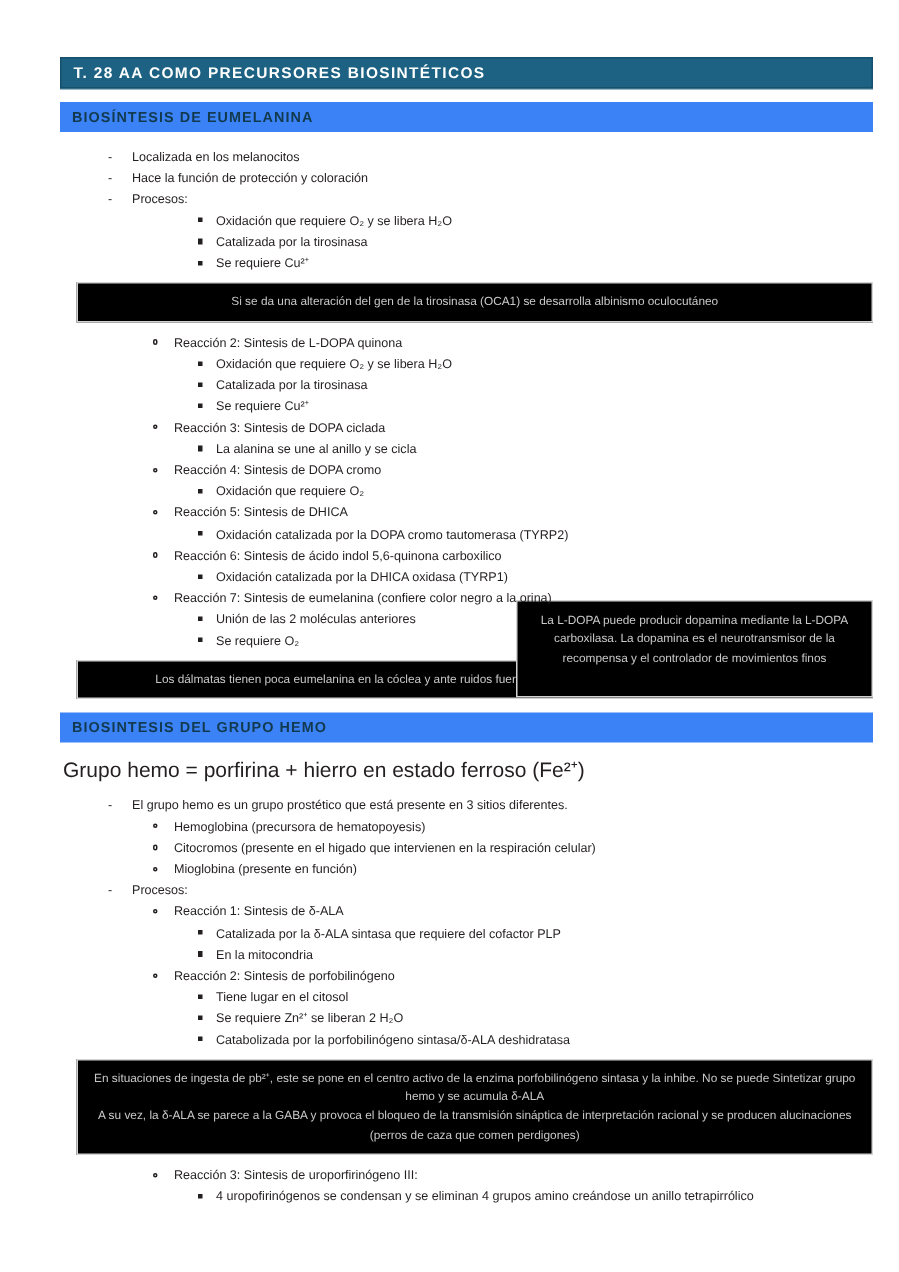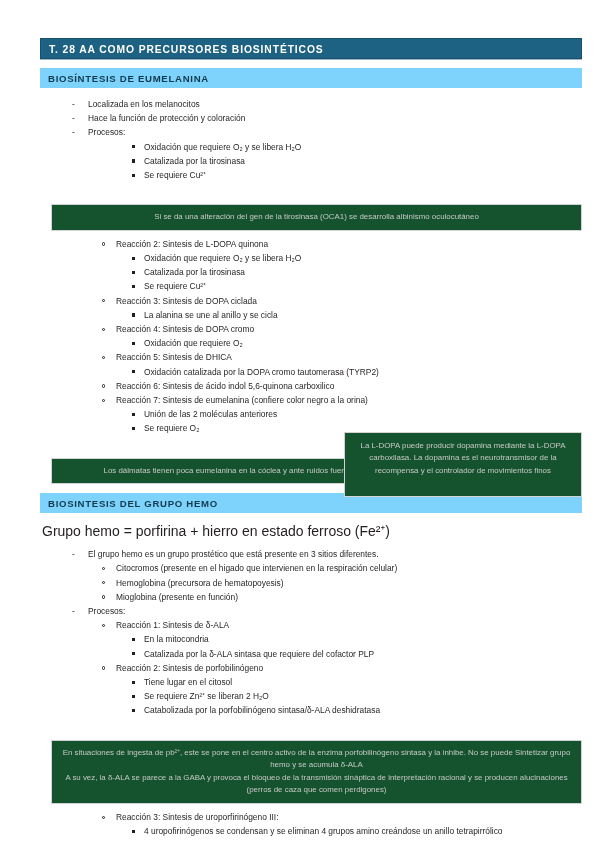--- a/index.html
+++ b/index.html
@@ -36,21 +36,21 @@
     letter-spacing: 0.9px;
     font-weight: 600;
     padding: 5px 8px 6px 8px;
     box-sizing: border-box;
     height: 21px;
     line-height: 11px;
     border: 1px solid #16506c;
     box-shadow: 0 1px 0 #9db9c8;
   }
   .section-bar {
-    background: #7dd3fc;
+    background: #3b82f6;
     color: #123a4e;
     font-size: 9.6px;
     letter-spacing: 0.7px;
     font-weight: 700;
     padding: 5px 8px 5px 8px;
     box-sizing: border-box;
     height: 20px;
     line-height: 11px;
   }
   .gap-sm { height: 9px; }
@@ -112,22 +112,21 @@
 
   
   .callout {
     border: 1px solid #d3d3d3;
     color: #c9c9c9;
     font-size: 7.9px;
     line-height: 12.6px;
     text-align: center;
     box-sizing: border-box;
     padding: 6px 10px;
-    background: #14532d;
-    margin-top: 16px;
+    background: #000000;
   }
   .callout-full {
     margin-left: 11px;
     width: 531px;
   }
   .callout-side {
     position: absolute;
     left: 304px;
     top: 179px;
     width: 238px;
@@ -189,20 +188,21 @@
         <li class="item l2">Reacción 3: Sintesis de DOPA ciclada</li>
         <li class="item l3">La alanina se une al anillo y se cicla</li>
 
         <li class="item l2">Reacción 4: Sintesis de DOPA cromo</li>
         <li class="item l3">Oxidación que requiere O₂</li>
 
         <li class="item l2">Reacción 5: Sintesis de DHICA</li>
         <li class="item l3">Oxidación catalizada por la DOPA cromo tautomerasa (TYRP2)</li>
 
         <li class="item l2">Reacción 6: Sintesis de ácido indol 5,6-quinona carboxilico</li>
+        <li class="item l3">Oxidación catalizada por la DHICA oxidasa (TYRP1)</li>
 
         <li class="item l2">Reacción 7: Sintesis de eumelanina (confiere color negro a la orina)</li>
         <li class="item l3">Unión de las 2 moléculas anteriores</li>
         <li class="item l3">Se requiere O₂</li>
       </ul>
     </div>
 
     <div class="gap-xs"></div>
 
     <div class="callout callout-full">
@@ -216,28 +216,28 @@
     </div>
 
     <div class="gap-md"></div>
 
     <div class="para">Grupo hemo = porfirina + hierro en estado ferroso (Fe²⁺)</div>
 
     <div class="gap-sm"></div>
 
     <ul class="lvl">
       <li class="item l1">El grupo hemo es un grupo prostético que está presente en 3 sitios diferentes.</li>
+      <li class="item l2">Hemoglobina (precursora de hematopoyesis)</li>
       <li class="item l2">Citocromos (presente en el higado que intervienen en la respiración celular)</li>
-      <li class="item l2">Hemoglobina (precursora de hematopoyesis)</li>
       <li class="item l2">Mioglobina (presente en función)</li>
       <li class="item l1">Procesos:</li>
 
       <li class="item l2">Reacción 1: Sintesis de δ-ALA</li>
+      <li class="item l3">Catalizada por la δ-ALA sintasa que requiere del cofactor PLP</li>
       <li class="item l3">En la mitocondria</li>
-      <li class="item l3">Catalizada por la δ-ALA sintasa que requiere del cofactor PLP</li>
 
       <li class="item l2">Reacción 2: Sintesis de porfobilinógeno</li>
       <li class="item l3">Tiene lugar en el citosol</li>
       <li class="item l3">Se requiere Zn²⁺ se liberan 2 H₂O</li>
       <li class="item l3">Catabolizada por la porfobilinógeno sintasa/δ-ALA deshidratasa</li>
     </ul>
 
     <div class="gap-xs"></div>
 
     <div class="callout callout-full">

